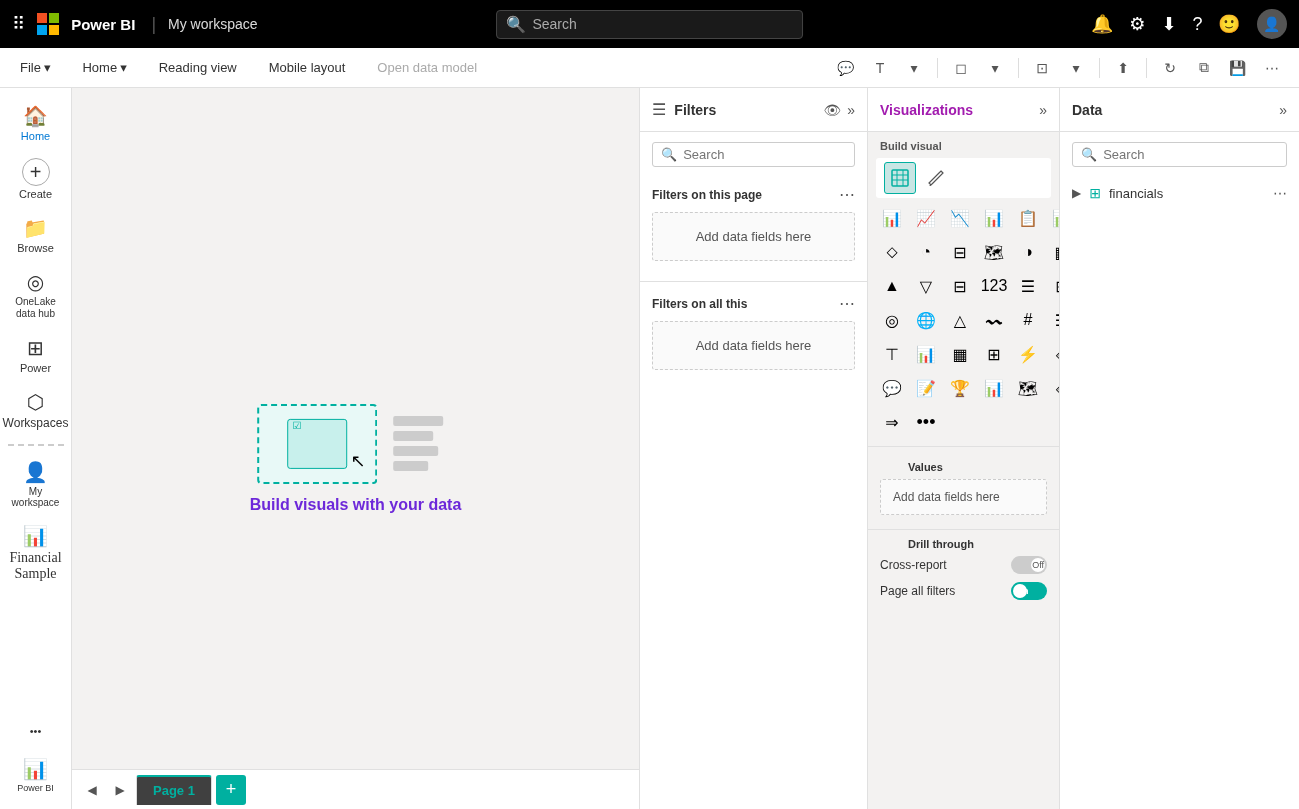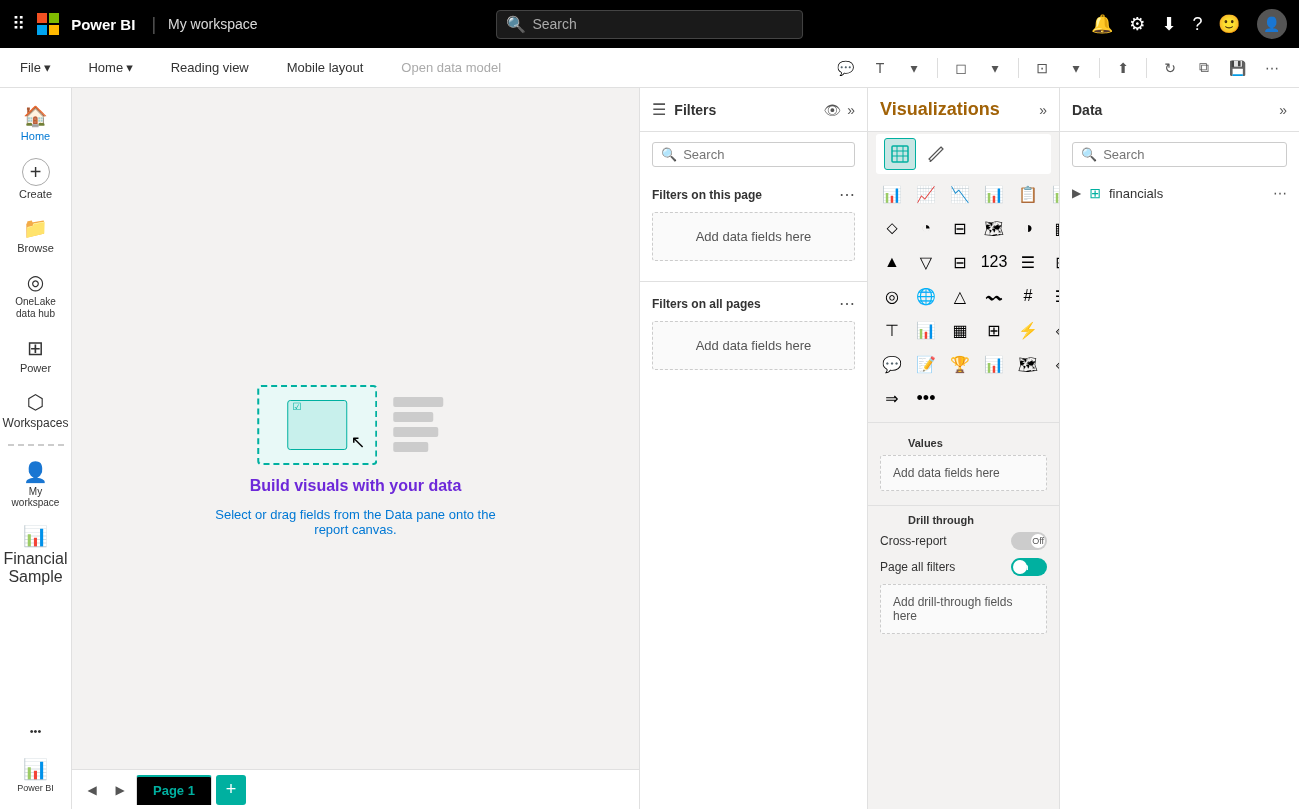--- a/index.html
+++ b/index.html
@@ -47,21 +47,21 @@
     .avatar-circle { width: 30px; height: 30px; border-radius: 50%; background: #555; display: flex; align-items: center; justify-content: center; color: #fff; font-size: 14px; cursor: pointer; }
 
     
     .toolbar {
       height: 40px;
       background: #fff;
       display: flex;
       align-items: center;
       padding: 0 12px;
       border-bottom: 1px solid #e0e0e0;
-      gap: 22px;
+      gap: 16px;
     }
     .toolbar-menu-item { font-size: 13px; color: #333; padding: 4px 8px; cursor: pointer; border-radius: 3px; display: flex; align-items: center; gap: 3px; }
     .toolbar-sep { width: 1px; height: 20px; background: #ddd; margin: 0 4px; }
     .toolbar-right { margin-left: auto; display: flex; align-items: center; gap: 4px; }
     .toolbar-icon-btn { width: 30px; height: 30px; display: flex; align-items: center; justify-content: center; cursor: pointer; border-radius: 3px; color: #555; font-size: 14px; }
 
     
     .main-layout {
       display: flex;
       height: calc(809px - 48px - 40px);
@@ -178,21 +178,21 @@
       display: flex;
       align-items: center;
       font-size: 13px;
       cursor: pointer;
       background: #fff;
       border: 1px solid #ddd;
       border-bottom: none;
       border-radius: 3px 3px 0 0;
       color: #333;
     }
-    .page-tab.active { background: #000000; border-top: 2px solid #00b0a0; color: #00b0a0; font-weight: 600; align-items: center; }
+    .page-tab.active { background: #404040; border-top: 2px solid #00b0a0; color: #00b0a0; font-weight: 600; align-items: center; }
     .page-add-btn {
       width: 30px;
       height: 30px;
       background: #00b0a0;
       color: #fff;
       border-radius: 3px;
       display: flex;
       align-items: center;
       justify-content: center;
       cursor: pointer;
@@ -262,21 +262,21 @@
     }
     .viz-panel-header {
       height: 44px;
       display: flex;
       align-items: center;
       padding: 0 12px;
       border-bottom: 1px solid #e0e0e0;
       background: #fff;
       gap: 6px;
     }
-    .viz-panel-title { font-size: 18px; font-weight: 600; color: #a16207; flex: 1; }
+    .viz-panel-title { font-size: 14px; font-weight: 600; color: #a21caf; flex: 1; }
     .build-visual-label { font-size: 11px; color: #555; padding: 8px 12px 4px; font-weight: 600; }
     .viz-type-btn {
       width: 32px;
       height: 32px;
       display: flex;
       align-items: center;
       justify-content: center;
       cursor: pointer;
       border-radius: 3px;
       font-size: 16px;
@@ -465,21 +465,21 @@
     </div>
 
     <div class="sidebar-divider-dotted"></div>
 
     <div class="sidebar-item">
       <span class="sidebar-icon">👤</span>
       <span style="font-size:10px;">My workspace</span>
     </div>
     <div class="sidebar-item">
       <span class="sidebar-icon">📊</span>
-      <span style="font-size:16px;">Financial Sample</span>
+      <span style="font-size:14px;font-family:Liberation Serif, serif;">Financial Sample</span>
     </div>
 
     <div class="sidebar-spacer"></div>
     <div class="sidebar-bottom">
       <div class="sidebar-item">
         <span>•••</span>
       </div>
       <div class="sidebar-item">
         <span style="font-size:20px;color:#f0c000;">📊</span>
         <span style="font-size:9px;">Power BI</span>
@@ -497,21 +497,20 @@
           <span class="canvas-cursor">↖</span>
         </div>
         <div class="canvas-list-icon">
           <div class="list-line"></div>
           <div class="list-line"></div>
           <div class="list-line"></div>
           <div class="list-line"></div>
         </div>
       </div>
       <div class="canvas-title">Build visuals with your data</div>
-      <div class="canvas-subtitle">Select or drag fields from the Data pane onto the report canvas.</div>
     </div>
 
     <div class="page-bar">
       <div class="page-nav-btn">◀</div>
       <div class="page-nav-btn">▶</div>
       <div class="page-tab active">
         <span>Page 1</span>
       </div>
       <div class="page-add-btn">
         <span>+</span>
@@ -537,35 +536,36 @@
         <span class="filter-section-title">Filters on this page</span>
         <span class="filter-more-btn">⋯</span>
       </div>
       <div class="filter-drop-zone">
         <span>Add data fields here</span>
       </div>
     </div>
     <div class="filter-divider"></div>
     <div class="filter-section">
       <div class="filter-section-header">
-        <span class="filter-section-title">Filters on all pages</span>
+        <span class="filter-section-title">Filters on all this</span>
         <span class="filter-more-btn">⋯</span>
       </div>
       <div class="filter-drop-zone">
         <span>Add data fields here</span>
       </div>
     </div>
   </div>
 
   <div class="viz-panel">
     <div class="viz-panel-header">
       <span class="viz-panel-title">Visualizations</span>
       <span class="panel-icon">»</span>
     </div>
 
+    <div class="build-visual-label">Build visual</div>
 
     <div style="display:flex;align-items:center;padding:4px 8px;gap:4px;background:#fff;margin:2px 8px;border-radius:3px;">
       <div class="viz-type-btn active" style="background:#c8e6e4;border:1px solid #00b0a0;">
         <svg width="18" height="18" viewBox="0 0 18 18" fill="none">
           <rect x="1" y="1" width="16" height="16" rx="1" stroke="#00b0a0" stroke-width="1.5" fill="none"></rect>
           <line x1="1" y1="6" x2="17" y2="6" stroke="#00b0a0" stroke-width="1"></line>
           <line x1="1" y1="11" x2="17" y2="11" stroke="#00b0a0" stroke-width="1"></line>
           <line x1="6" y1="1" x2="6" y2="17" stroke="#00b0a0" stroke-width="1"></line>
           <line x1="12" y1="1" x2="12" y2="17" stroke="#00b0a0" stroke-width="1"></line>
         </svg>
@@ -646,23 +646,20 @@
         </div>
       </div>
       <div class="drill-row">
         <span class="drill-label">Page all filters</span>
         <div class="toggle-container">
           <div class="toggle-pill-on">
             <div class="toggle-knob-on"></div>
           </div>
         </div>
       </div>
-      <div class="drill-drop-zone">
-        <span>Add drill-through fields here</span>
-      </div>
     </div>
   </div>
 
   <div class="data-panel">
     <div class="data-panel-header">
       <span class="data-panel-title">Data</span>
       <span class="panel-icon">»</span>
     </div>
     <div class="data-search-box">
       <span style="color:#aaa;font-size:13px;">🔍</span>

